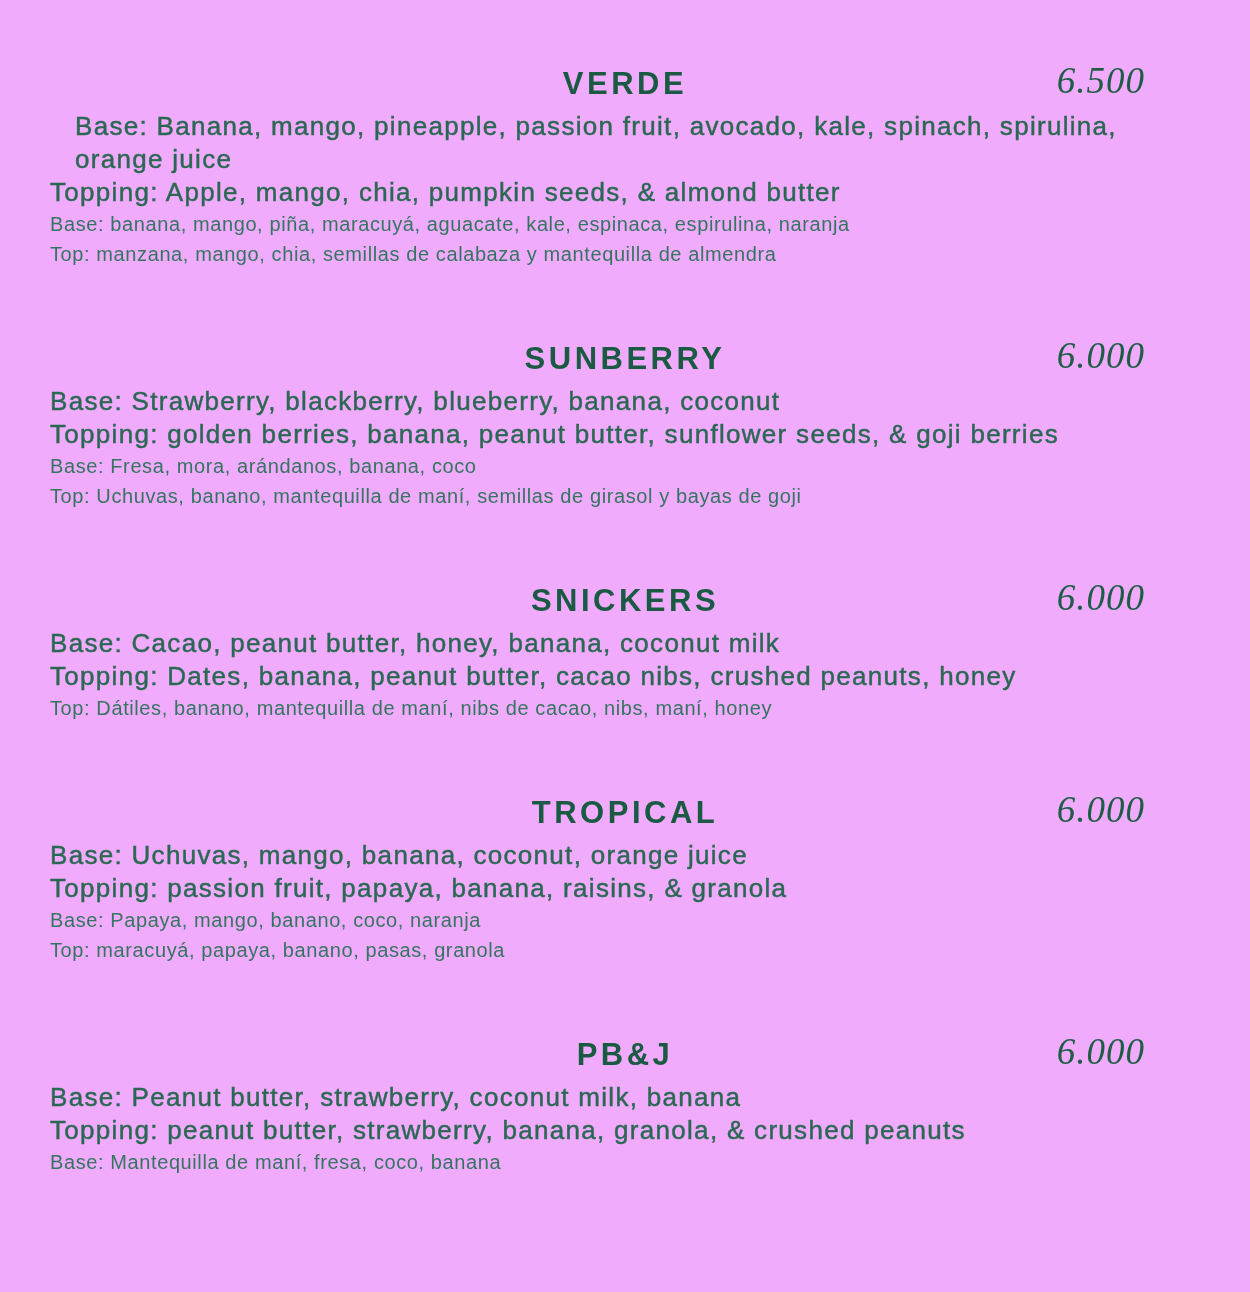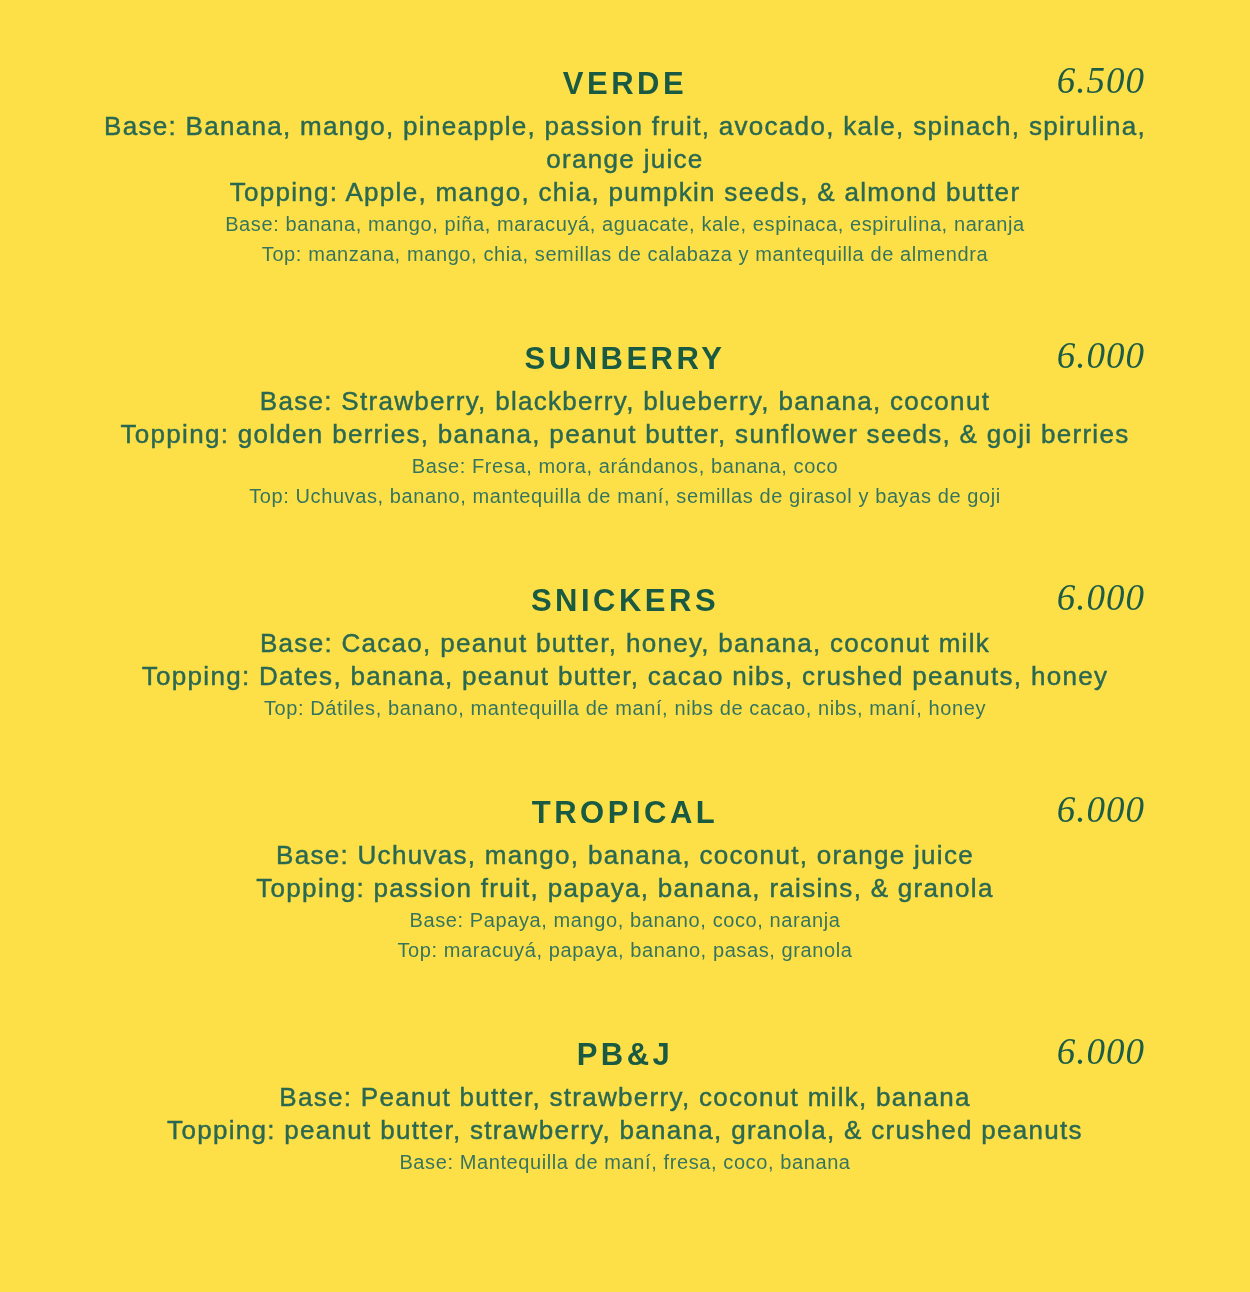--- a/index.html
+++ b/index.html
@@ -5,21 +5,21 @@
   html, body {
     margin: 0;
     padding: 0;
     background: #ffffff;
   }
   .page {
     width: 1250px;
     height: 1292px;
     box-sizing: border-box;
     padding: 64px 50px 0 50px;
-    background: #fde047;
+    background: #f0abfc;
     font-family: "Liberation Sans", sans-serif;
     overflow: hidden;
   }
   .menu-item {
     margin: 0 0 70px 0;
     text-align: center;
   }
   .item-header {
     position: relative;
     margin: 0 0 6px 0;
@@ -40,21 +40,21 @@
     font-family: Liberation Serif, serif;
     font-style: italic;
     font-weight: 400;
     font-size: 37px;
     line-height: 40px;
     letter-spacing: 1px;
     color: #1e5c46;
   }
   .line {
     margin: 0;
-    text-align: center;
+    text-align: left;
     color: #2a6852;
   }
   .line.en {
     font-size: 26px;
     line-height: 33px;
     letter-spacing: 1.3px;
     font-weight: 400;
     -webkit-text-stroke: 0.45px #2a6852;
     white-space: nowrap;
   }

